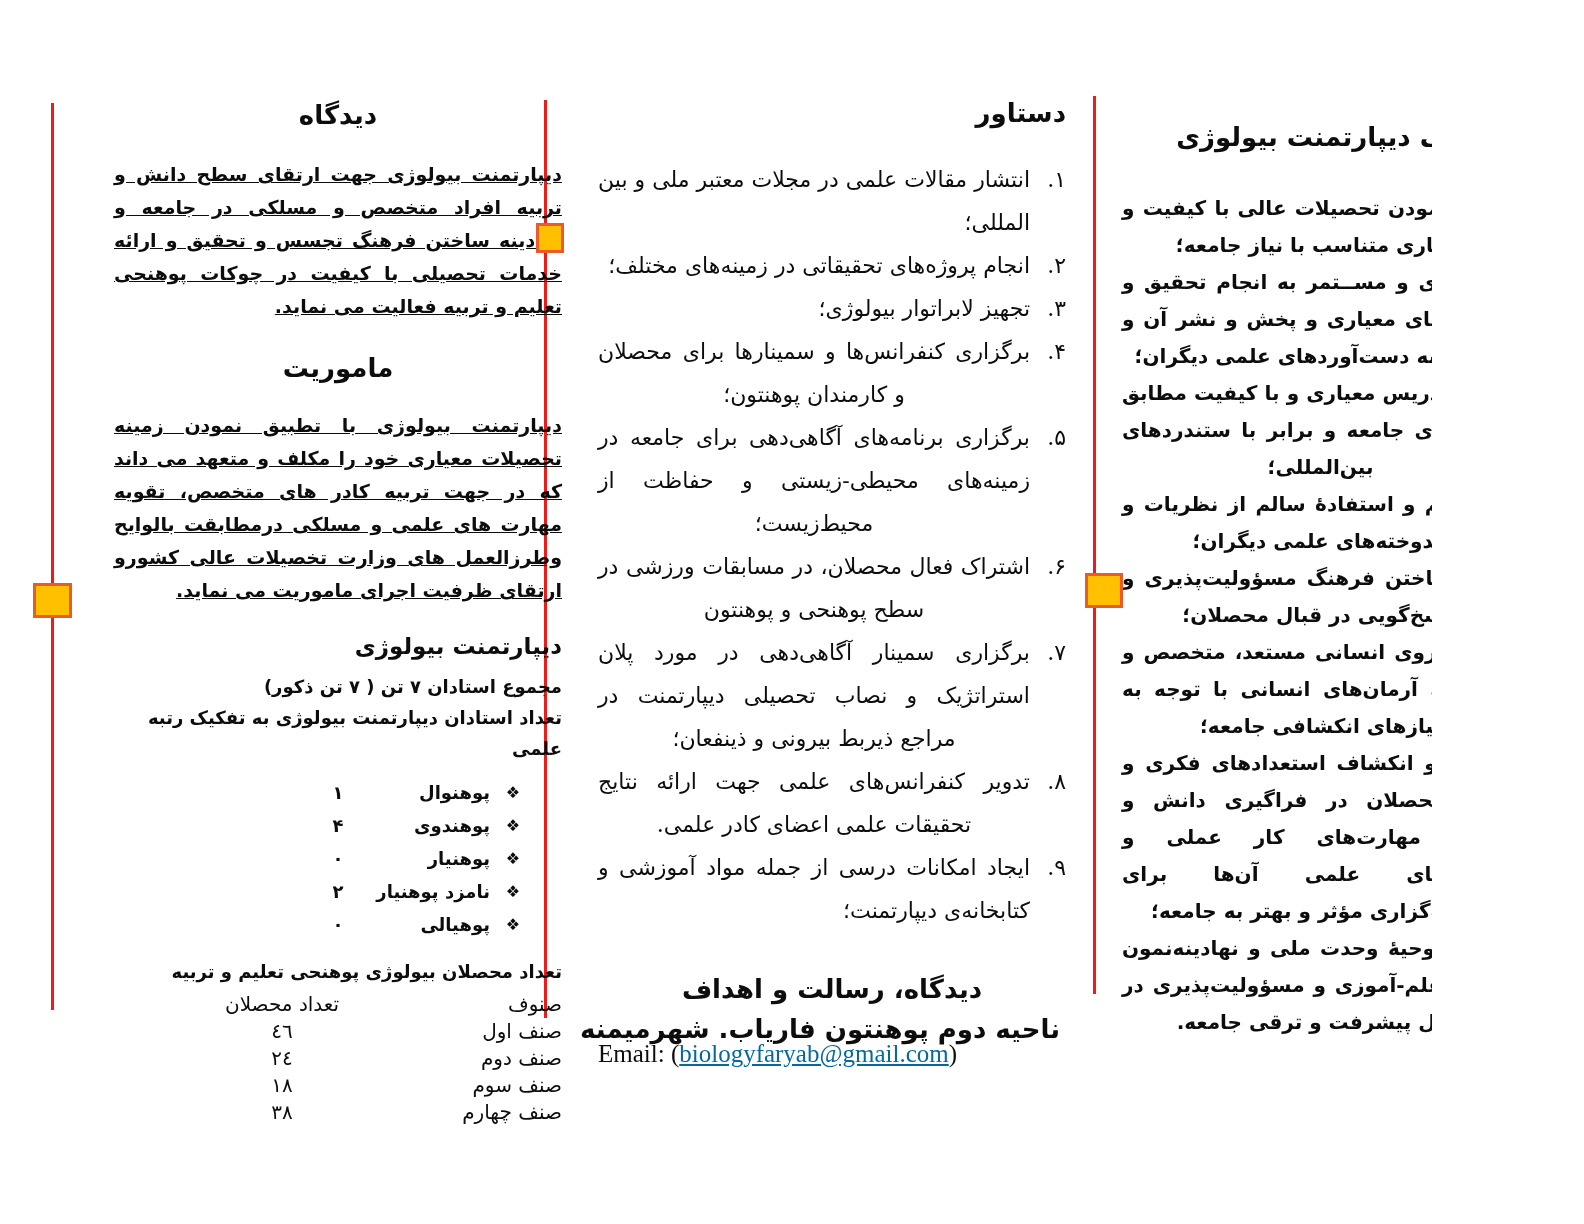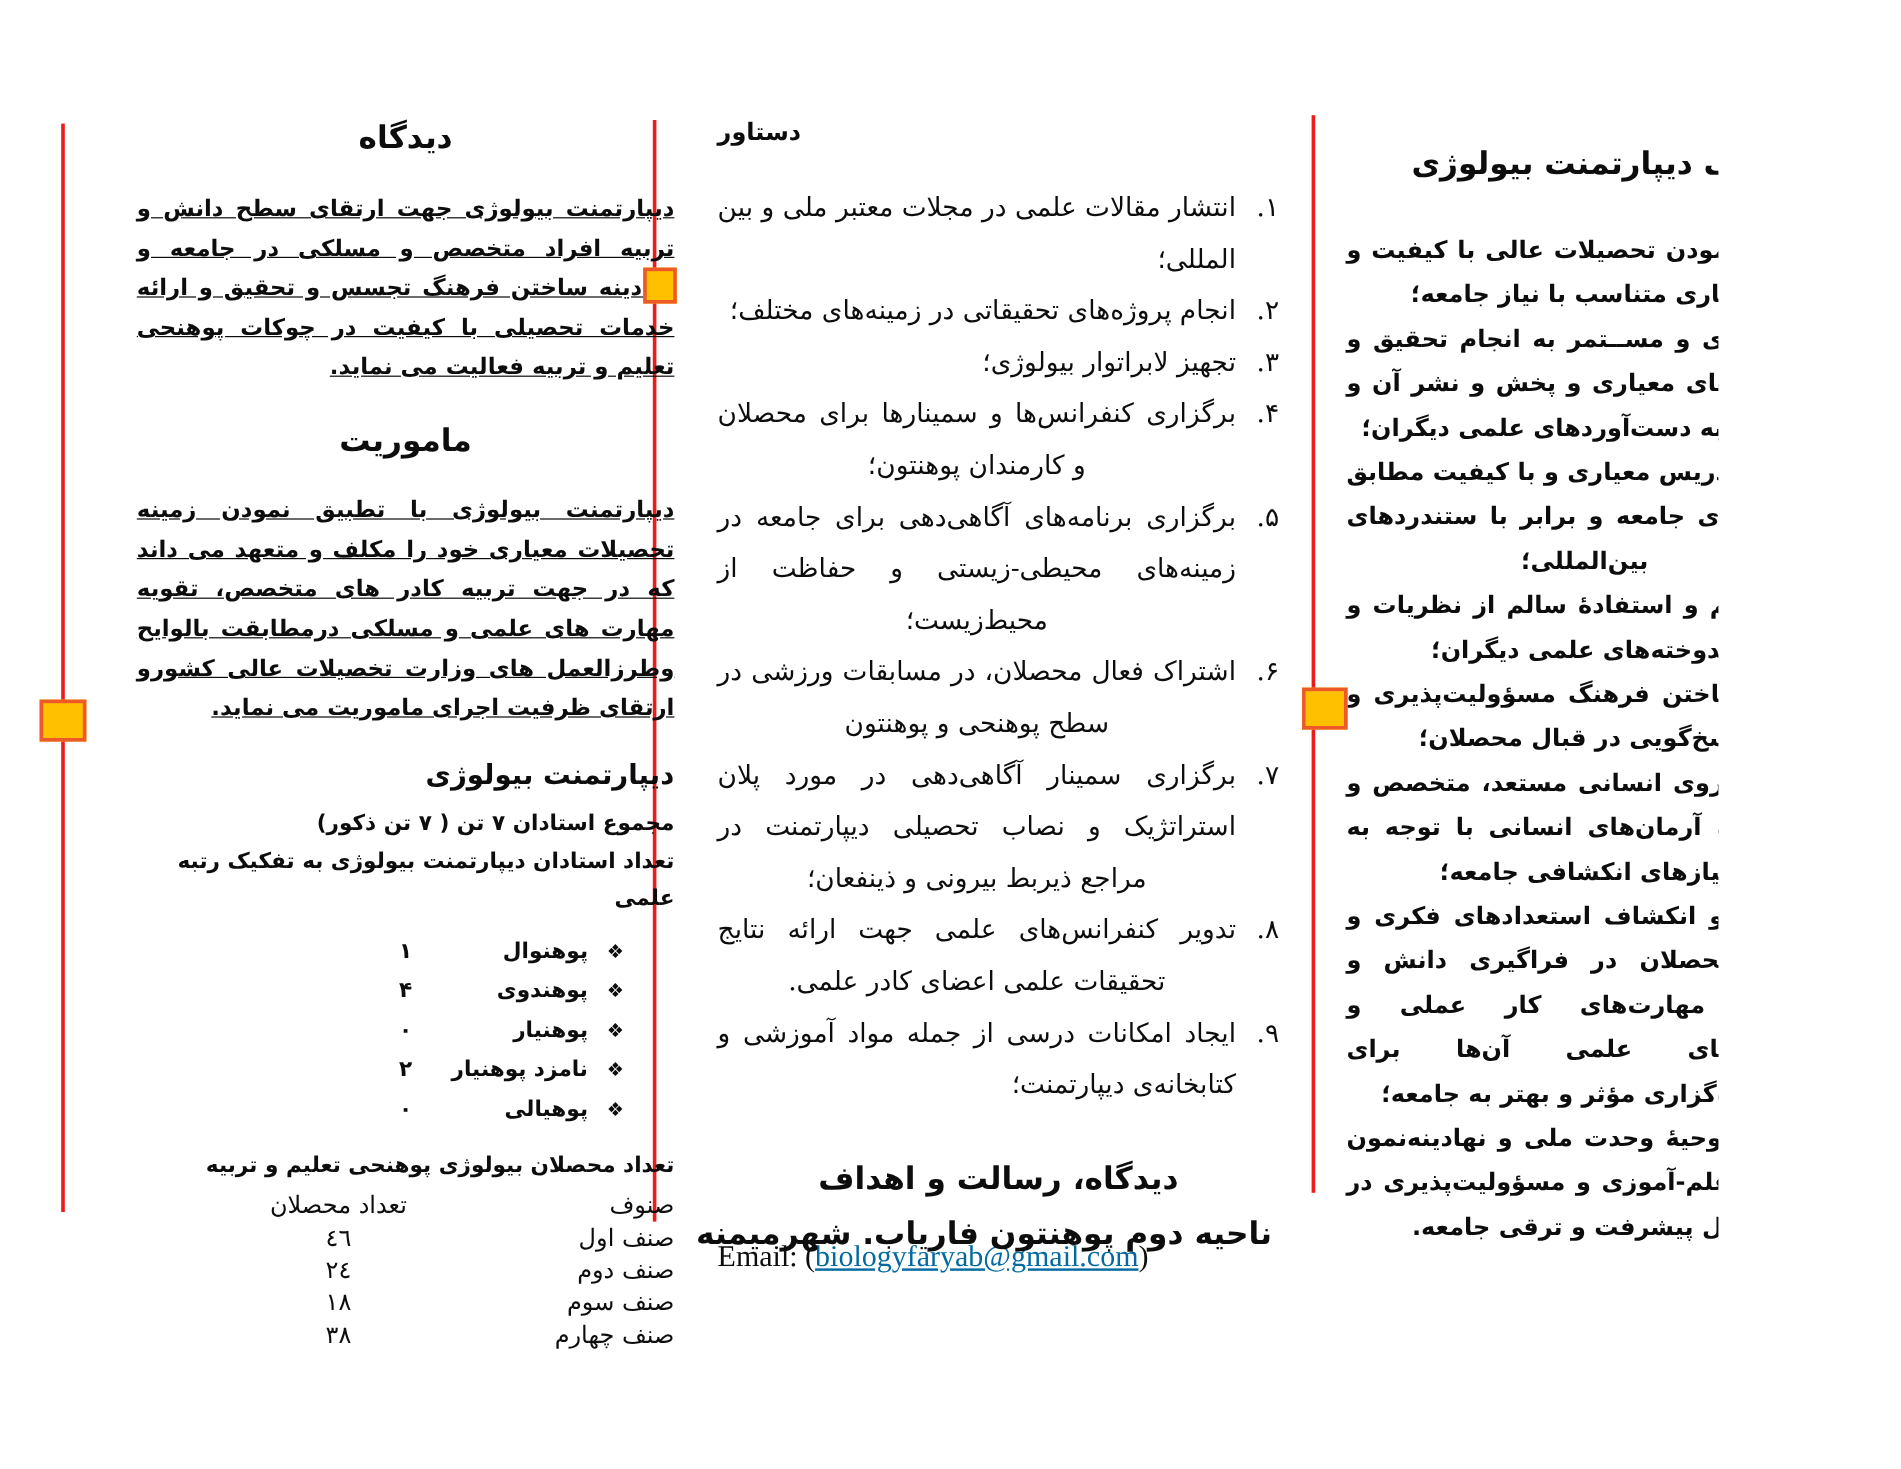--- a/index.html
+++ b/index.html
@@ -22,21 +22,21 @@
 
   
   .panel-goals { left:1122px; top:122px; width:433px; }
   .goals-title { font-size:26px; font-weight:bold; text-align:center; margin:0 0 38px 0; }
   .goal-item { display:flex; font-size:20px; font-weight:bold; line-height:37px; }
   .goal-num  { flex:0 0 36px; }
   .goal-text { flex:1; text-align:justify; text-align-last:center; }
 
   
   .panel-achv { left:598px; top:98px; width:468px; }
-  .achv-title { font-size:20px; font-weight:bold; text-align:left; margin:0 0 30px 0; }
+  .achv-title { font-size:26px; font-weight:bold; text-align:right; margin:0 0 30px 0; }
   .achv-item { display:flex; font-family:"DejaVu Serif","DejaVu Sans",serif;
                font-size:22px; line-height:43px; }
   .achv-num  { flex:0 0 36px; }
   .achv-text { flex:1; text-align:justify; }
   .achv-item.center-last .achv-text { text-align-last:center; }
   .section-heading {
     font-size:26px; font-weight:bold; text-align:center; margin:42px 0 0 0;
     text-underline-offset:7px; text-decoration-thickness:2px;
   }
   .contact-block { direction:ltr; text-align:left; margin-top:34px;

